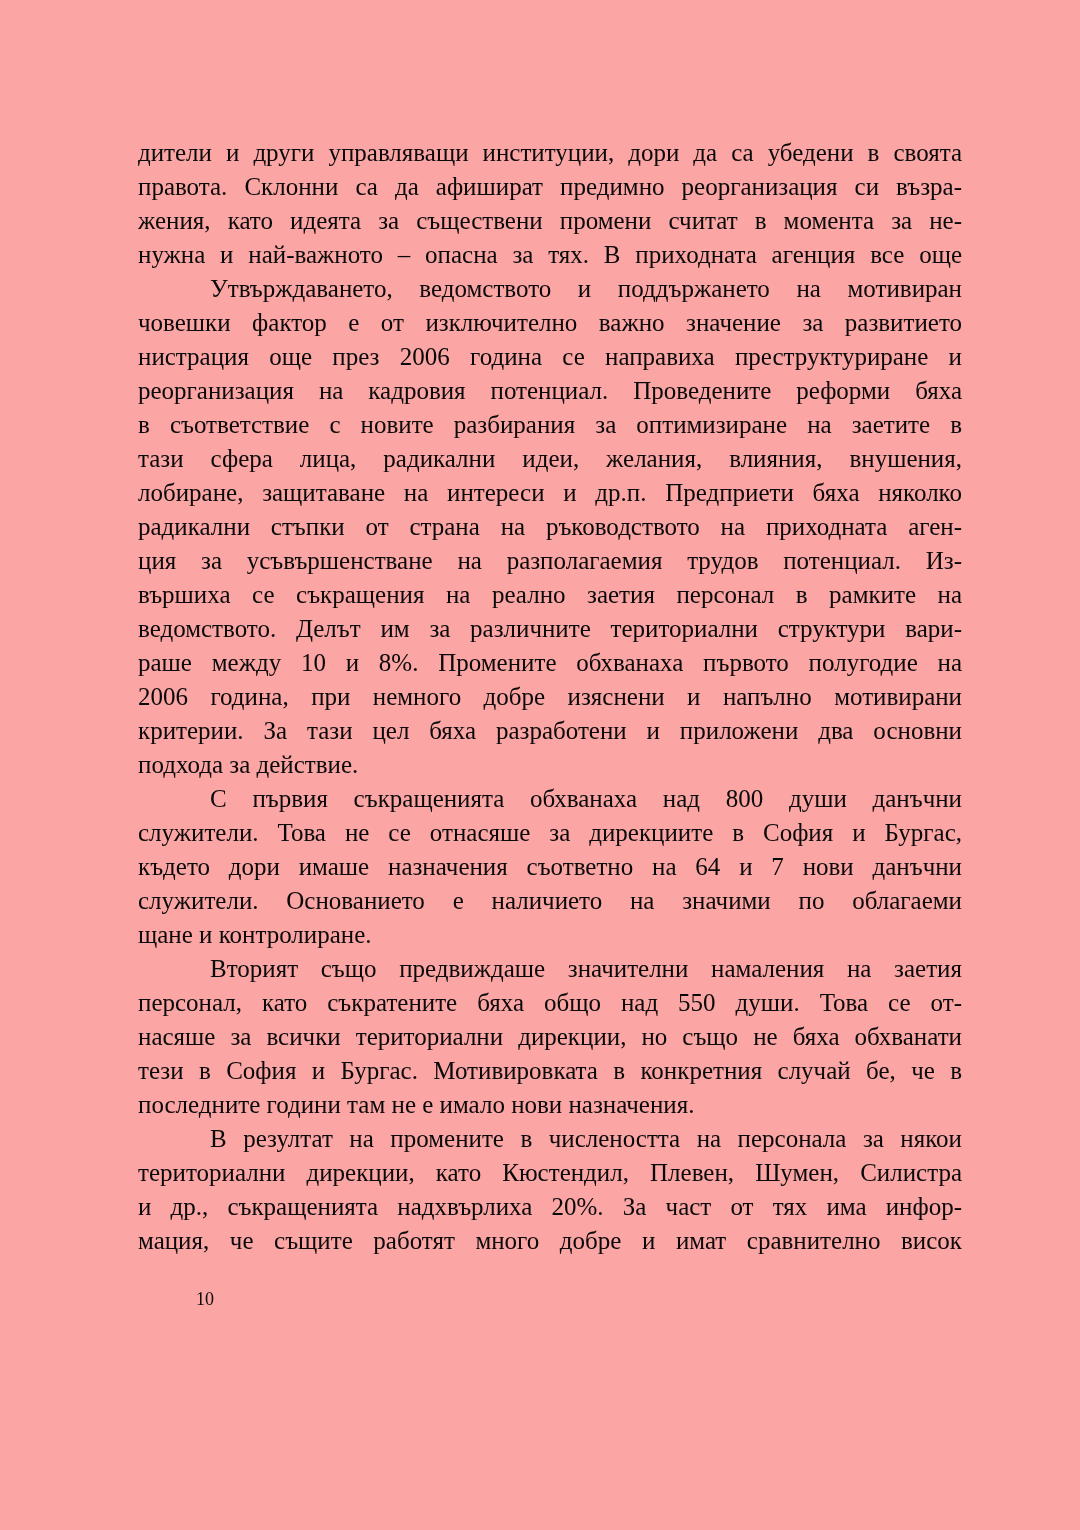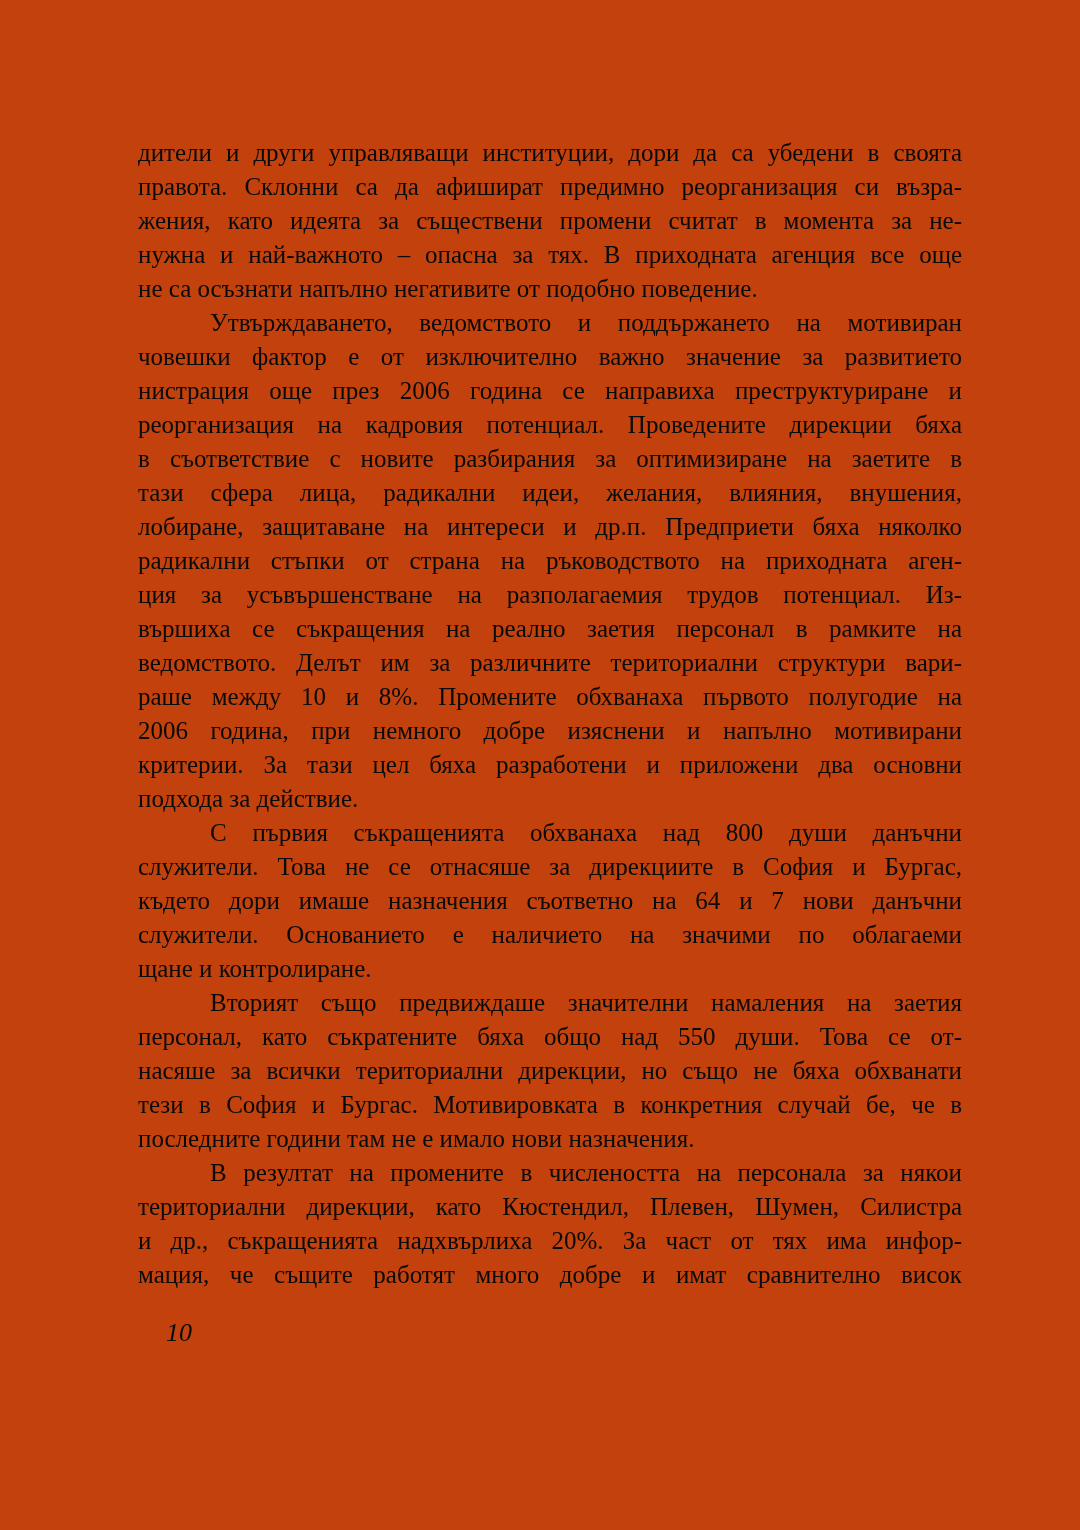--- a/index.html
+++ b/index.html
@@ -5,21 +5,21 @@
   html, body {
     margin: 0;
     padding: 0;
     background: #ffffff;
   }
   .page {
     position: relative;
     width: 1080px;
     height: 1530px;
     margin: 0 auto;
-    background: #c2410c;
+    background: #fca5a5;
     box-sizing: border-box;
     padding: 136px 118px 0 138px;
     overflow: hidden;
     font-family: "Liberation Serif", "DejaVu Serif", serif;
     font-size: 25px;
     color: #0a0a0a;
   }
   .text-body {
     width: 100%;
   }
@@ -32,41 +32,39 @@
   }
   .line.last {
     text-align: left;
     text-align-last: left;
   }
   .line.indent {
     text-indent: 72px;
   }
   .page-number {
     margin-top: 24px;
-    margin-left: 28px;
-    font-size: 26px;
+    margin-left: 58px;
+    font-size: 18px;
     line-height: 34px;
     color: #0a0a0a;
-    font-style: italic;
   }
 </style>
 </head>
 <body>
 
 <main class="page">
   <div class="text-body" id="text-body">
       <div class="line">дители и други управляващи институции, дори да са убедени в своята</div>
       <div class="line">правота. Склонни са да афишират предимно реорганизация си възра-</div>
       <div class="line">жения, като идеята за съществени промени считат в момента за не-</div>
       <div class="line">нужна и най-важното – опасна за тях. В приходната агенция все още</div>
-      <div class="line last">не са осъзнати напълно негативите от подобно поведение.</div>
       <div class="line indent">Утвърждаването, ведомството и поддържането на мотивиран</div>
       <div class="line">човешки фактор е от изключително важно значение за развитието</div>
       <div class="line">нистрация още през 2006 година се направиха преструктуриране и</div>
-      <div class="line">реорганизация на кадровия потенциал. Проведените дирекции бяха</div>
+      <div class="line">реорганизация на кадровия потенциал. Проведените реформи бяха</div>
       <div class="line">в съответствие с новите разбирания за оптимизиране на заетите в</div>
       <div class="line">тази сфера лица, радикални идеи, желания, влияния, внушения,</div>
       <div class="line">лобиране, защитаване на интереси и др.п. Предприети бяха няколко</div>
       <div class="line">радикални стъпки от страна на ръководството на приходната аген-</div>
       <div class="line">ция за усъвършенстване на разполагаемия трудов потенциал. Из-</div>
       <div class="line">вършиха се съкращения на реално заетия персонал в рамките на</div>
       <div class="line">ведомството. Делът им за различните териториални структури вари-</div>
       <div class="line">раше между 10 и 8%. Промените обхванаха първото полугодие на</div>
       <div class="line">2006 година, при немного добре изяснени и напълно мотивирани</div>
       <div class="line">критерии. За тази цел бяха разработени и приложени два основни</div>

